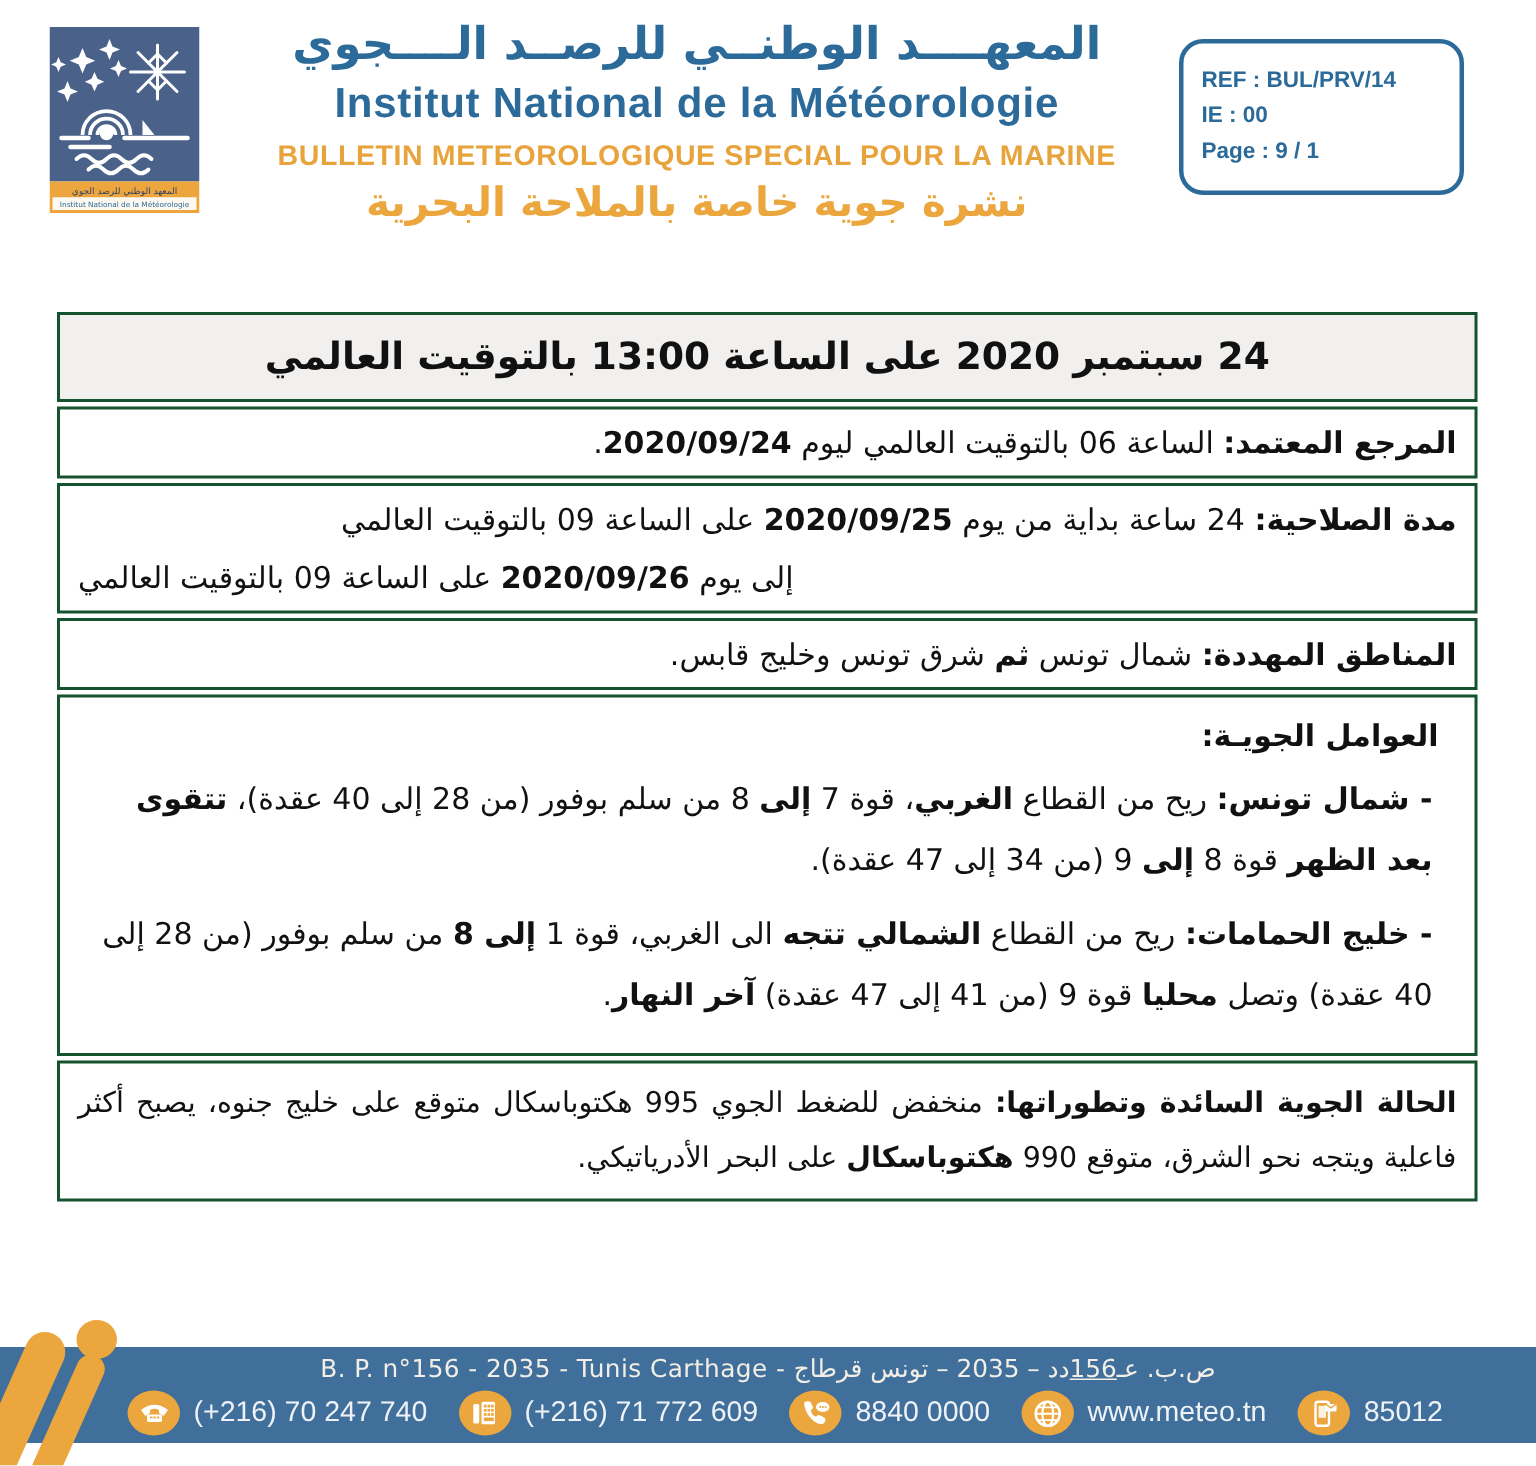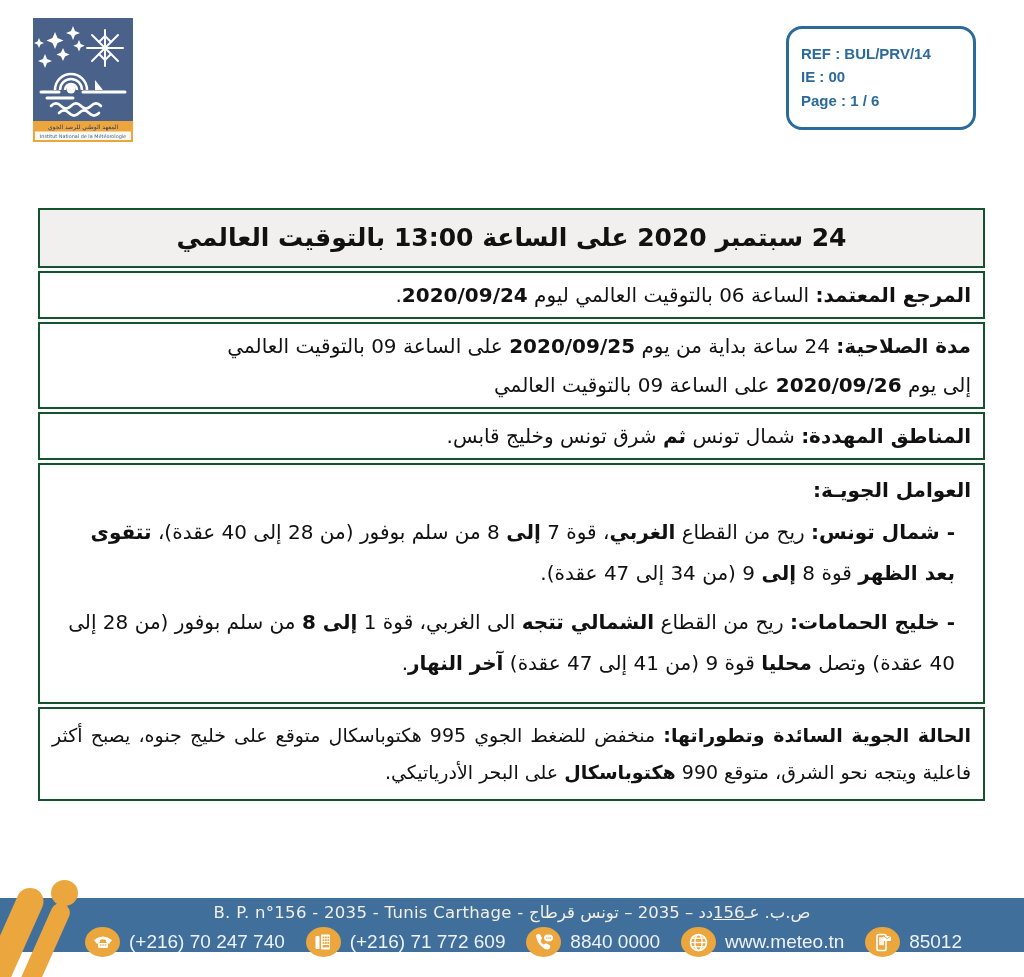--- a/index.html
+++ b/index.html
@@ -20,28 +20,28 @@
           color:#2b6a99;font-weight:700;font-size:15px;line-height:1.55;
           font-family:"Liberation Sans","DejaVu Sans",sans-serif;}
 
   
   .btable{position:absolute;left:38px;top:208px;width:947px;}
   .row{border:2px solid #14532d;margin-bottom:3px;direction:rtl;text-align:right;
        font-size:20px;padding:7px 12px 6px;background:#fff;line-height:1.55;}
   .row .b{font-weight:700;}
   .row-date{background:#f1f0ee;text-align:center;font-weight:700;font-size:25px;
             padding:13px 10px;line-height:1.2;}
-  .row-validity .l2{text-align:right;margin-top:8px;}
+  .row-validity .l2{text-align:left;margin-top:8px;}
   .row-factors{padding:8px 12px 10px;}
-  .row-factors .heading{font-weight:700;margin:2px 0 4px;}
+  .row-factors .heading{font-weight:700;margin:2px 12px 4px;}
   .row-factors p{margin:6px 16px 8px;line-height:2.05;}
   .row-situation{font-size:19px;line-height:1.95;text-align:justify;padding:8px 12px;}
 
   
-  .footer-bar{position:absolute;left:0;top:898px;width:1024px;height:54px;background:#3f6f9a;z-index:1;}
+  .footer-bar{position:absolute;left:0;top:898px;width:1024px;height:64px;background:#3f6f9a;z-index:1;}
   .address{color:#f3efe6;font-size:16.5px;text-align:center;padding-top:5px;letter-spacing:.3px;}
   .address .u{text-decoration:underline;}
   .contacts{display:flex;align-items:flex-end;justify-content:space-between;
             padding:5px 62px 0 85px;color:#eef2f6;font-size:19px;
             font-family:"Liberation Sans","DejaVu Sans",sans-serif;}
   .contact{display:flex;align-items:center;gap:9px;}
   .cicon{width:35px;height:30px;background:#eba63d;border-radius:50%;
          display:flex;align-items:center;justify-content:center;flex:0 0 auto;}
   .cicon svg{display:block;}
 
@@ -102,25 +102,31 @@
         <path d="M26 95 q5 -5 10 0 q5 5 10 0 q5 -5 10 0 q5 5 10 0"></path>
       </g>
 
       <rect x="0" y="103" width="100" height="21" fill="#eda63e"></rect>
       <text x="50" y="111" text-anchor="middle" font-size="6" fill="#2d3f63">المعهد الوطني للرصد الجوي</text>
       <rect x="2" y="113.5" width="96" height="8.5" fill="#fdf9f0"></rect>
       <text x="50" y="120" text-anchor="middle" font-size="4.9" fill="#2b6a99">Institut National de la Météorologie</text>
     </svg>
   </div>
 
+  <div class="head-center">
+    <div class="title-ar" dir="rtl">المعهــــد الوطنــي للرصــد الــــجوي</div>
+    <div class="title-fr">Institut National de la Météorologie</div>
+    <div class="sub-fr">BULLETIN METEOROLOGIQUE SPECIAL POUR LA MARINE</div>
+    <div class="sub-ar" dir="rtl">نشرة جوية خاصة بالملاحة البحرية</div>
+  </div>
 
   <div class="refbox">
     <div>REF : BUL/PRV/14</div>
     <div>IE :  00</div>
-    <div>Page : 1 / 6</div>
+    <div>Page : 9 / 1</div>
   </div>
 
   <div class="btable">
 
     <div class="row row-date">
       <span>24 سبتمبر 2020 على الساعة 13:00 بالتوقيت العالمي</span>
     </div>
 
 
     <div class="row">

